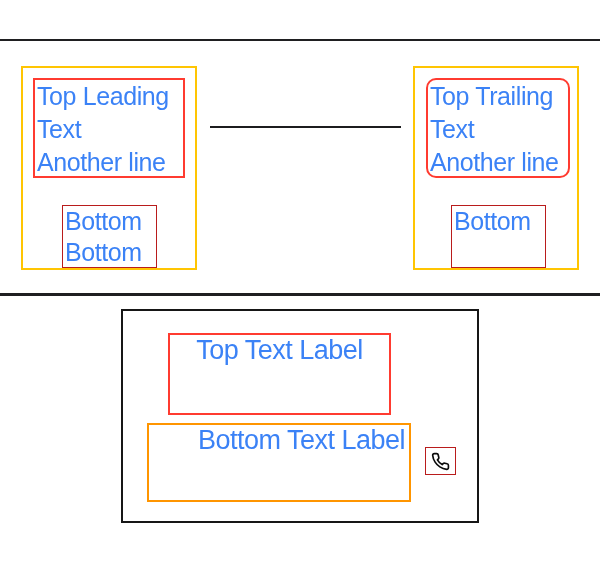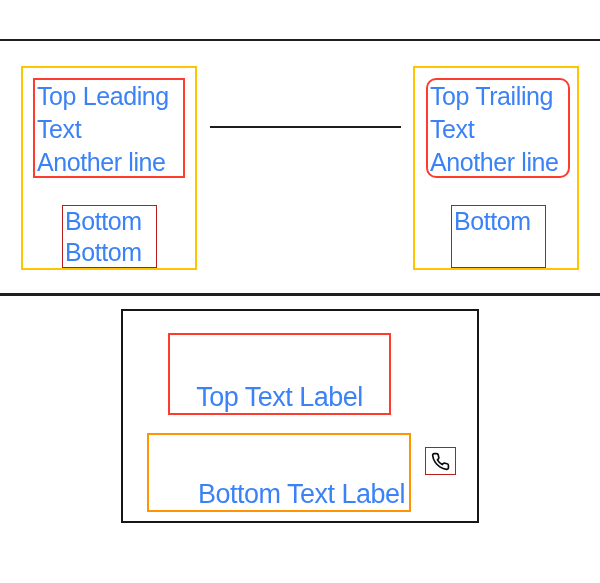--- a/index.html
+++ b/index.html
@@ -61,21 +61,21 @@
     line-height: 33px;
     letter-spacing: -0.4px;
   }
   .multiline.two-line .line {
     line-height: 31px;
   }
 
   .black-card   { left: 121px; top: 309px; width: 358px; height: 214px; }
   .label-box {
     display: flex;
-    align-items: flex-end;
+    align-items: flex-start;
     justify-content: center;
   }
   .red-label    { left: 168px; top: 333px; width: 223px; height: 82px; }
   .orange-label { left: 147px; top: 421px; width: 264px; height: 79px; }
   .label-text {
     font-size: 27px;
     letter-spacing: -0.5px;
     white-space: nowrap;
   }
   .phone-btn {
@@ -130,21 +130,21 @@
       </div>
     </div>
   </div>
 
   <div class="hrule rule-mid"></div>
 
   <div class="box black-box black-card">
     <div class="box red-box label-box red-label" style="left:45px; top:22px;">
       <span class="label-text">Top Text Label</span>
     </div>
-    <div class="box orange-box label-box orange-label" style="left:24px; top:122px;padding-left:45px;">
+    <div class="box orange-box label-box orange-label" style="left:24px; top:112px;padding-left:45px;">
       <span class="label-text">Bottom Text Label</span>
     </div>
     <div class="box blue-box phone-btn" style="left:302px; top:136px;">
       <span>
         <svg width="19" height="19" viewBox="0 0 24 24" fill="none" stroke="#0a0a0a" stroke-width="2.1" stroke-linecap="round" stroke-linejoin="round">
           <path d="M22 16.92v3a2 2 0 0 1-2.18 2 19.79 19.79 0 0 1-8.63-3.07 19.5 19.5 0 0 1-6-6 19.79 19.79 0 0 1-3.07-8.67A2 2 0 0 1 4.11 2h3a2 2 0 0 1 2 1.72 12.84 12.84 0 0 0 .7 2.81 2 2 0 0 1-.45 2.11L8.09 9.91a16 16 0 0 0 6 6l1.27-1.27a2 2 0 0 1 2.11-.45 12.84 12.84 0 0 0 2.81.7A2 2 0 0 1 22 16.92z"></path>
         </svg>
       </span>
     </div>
   </div>

